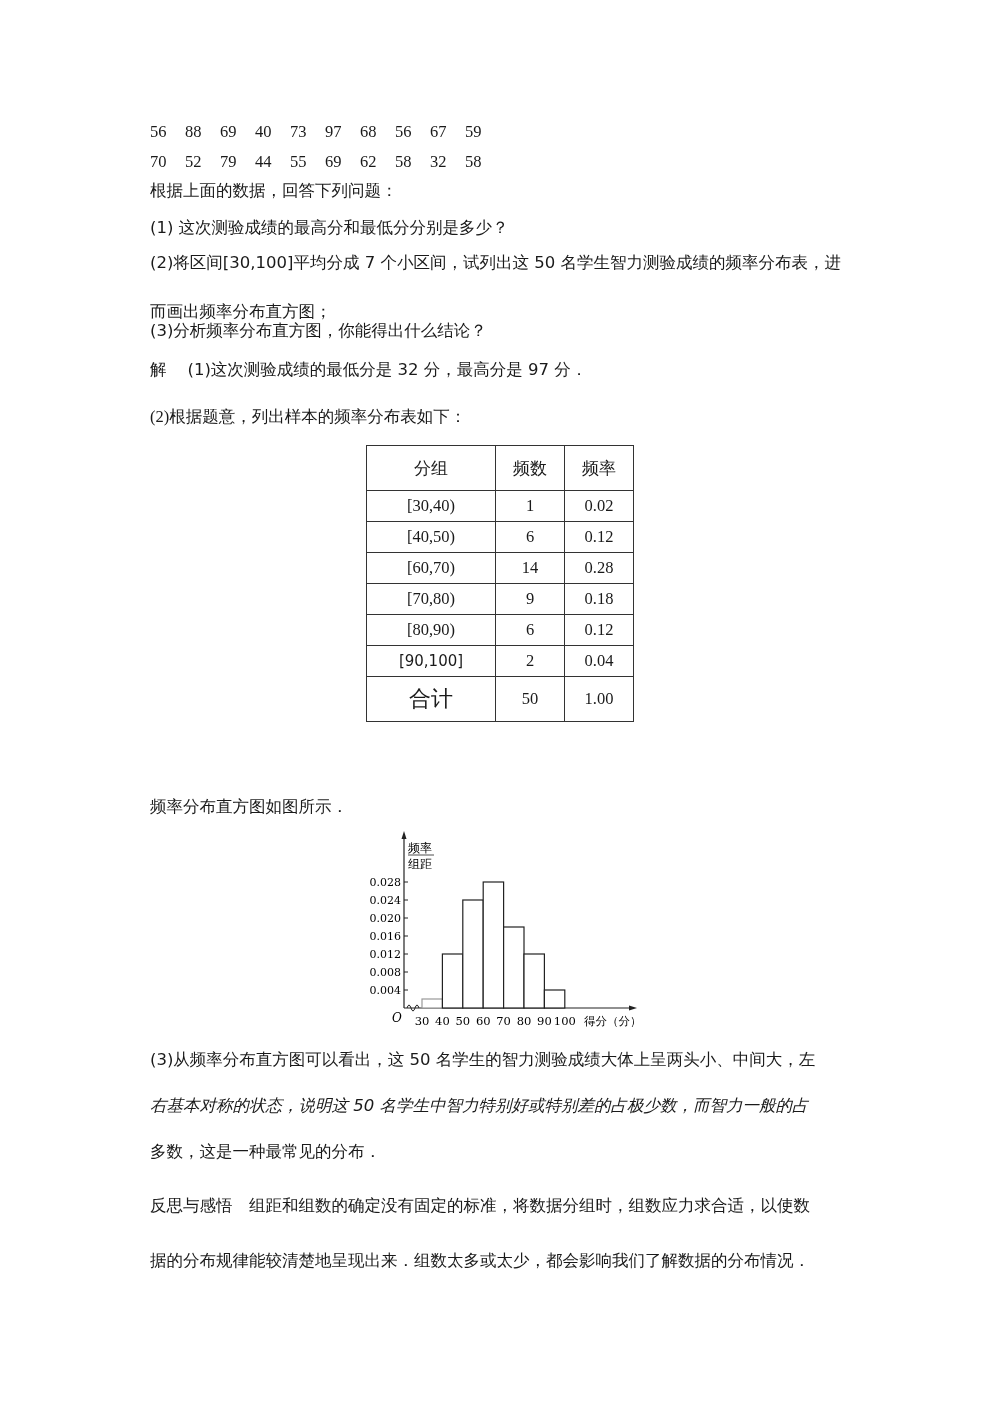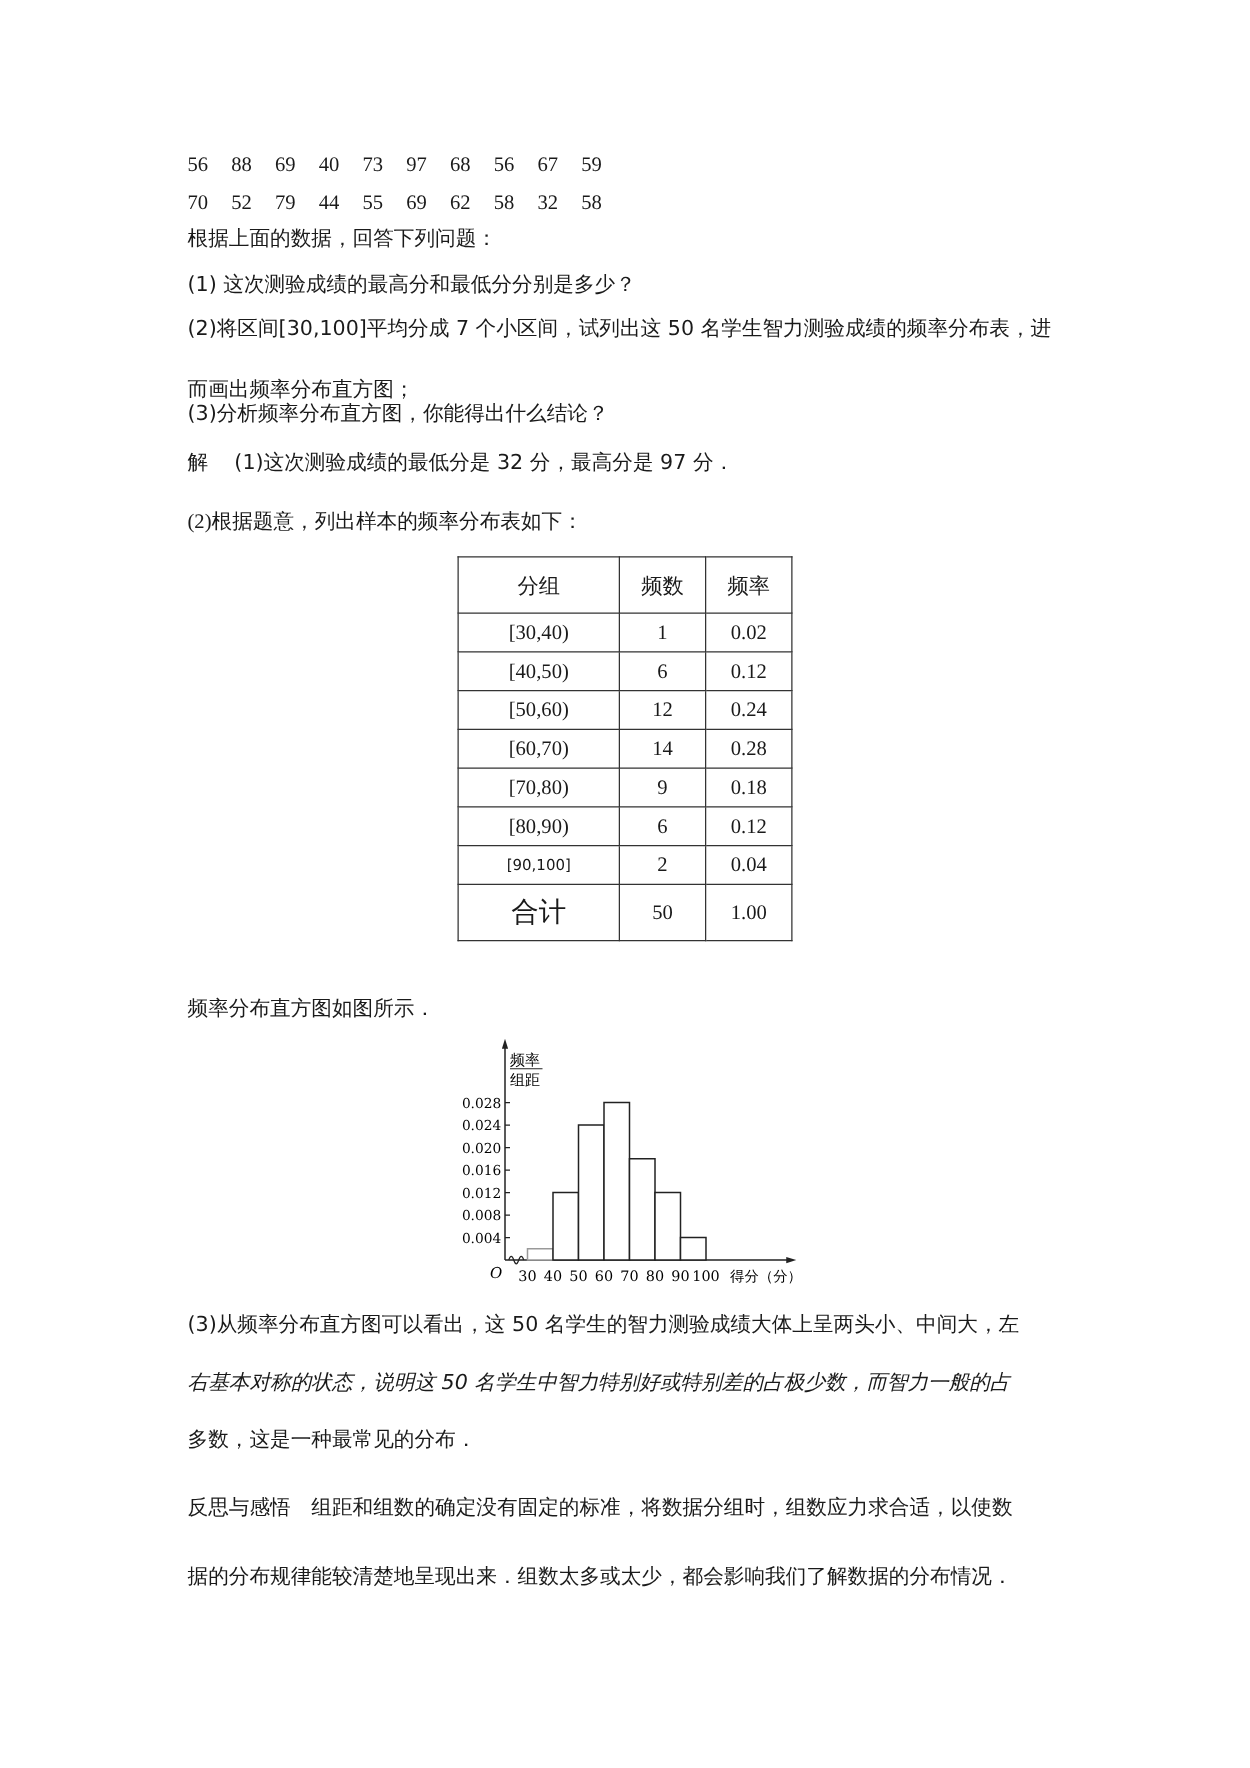--- a/index.html
+++ b/index.html
@@ -9,21 +9,21 @@
   .cjk { font-family: "DejaVu Sans", sans-serif; }
   .datarow span { display: inline-block; width: 35px; }
   .table-wrap { position: absolute; left: 366px; top: 445px; }
   table { border-collapse: collapse; font-size: 16.5px; }
   td, th { border: 1.5px solid #333; text-align: center; font-weight: normal; padding: 0; }
   th { height: 44px; font-family: "DejaVu Sans", sans-serif; font-size: 17px; }
   td { height: 30px; }
   td.c1 { width: 128px; } td.c2 { width: 68px; } td.c3 { width: 68px; }
   tr.total td { height: 44px; }
   tr.total td.lab { font-family: "DejaVu Sans", sans-serif; font-size: 22px; }
-  td.sans { font-family: "DejaVu Sans", sans-serif; font-size: 12px; }
+  td.sans { font-family: "DejaVu Sans", sans-serif; font-size: 15px; }
   #hist { position: absolute; left: 360px; top: 828px; }
   #hist text { font-family: "DejaVu Serif", serif; }
 </style>
 </head>
 <body>
 
 <div class="line datarow" style="top:122px;">
   <span>56</span><span>88</span><span>69</span><span>40</span><span>73</span><span>97</span><span>68</span><span>56</span><span>67</span><span>59</span>
 </div>
 <div class="line datarow" style="top:152px;">
@@ -51,25 +51,20 @@
     </tr>
     <tr>
       <td class="c1">[30,40)</td>
       <td class="c2">1</td>
       <td class="c3">0.02</td>
     </tr>
     <tr>
       <td class="c1">[40,50)</td>
       <td class="c2">6</td>
       <td class="c3">0.12</td>
-    </tr>
-    <tr>
-      <td class="c1">[50,60)</td>
-      <td class="c2">12</td>
-      <td class="c3">0.24</td>
     </tr>
     <tr>
       <td class="c1">[60,70)</td>
       <td class="c2">14</td>
       <td class="c3">0.28</td>
     </tr>
     <tr>
       <td class="c1">[70,80)</td>
       <td class="c2">9</td>
       <td class="c3">0.18</td>

